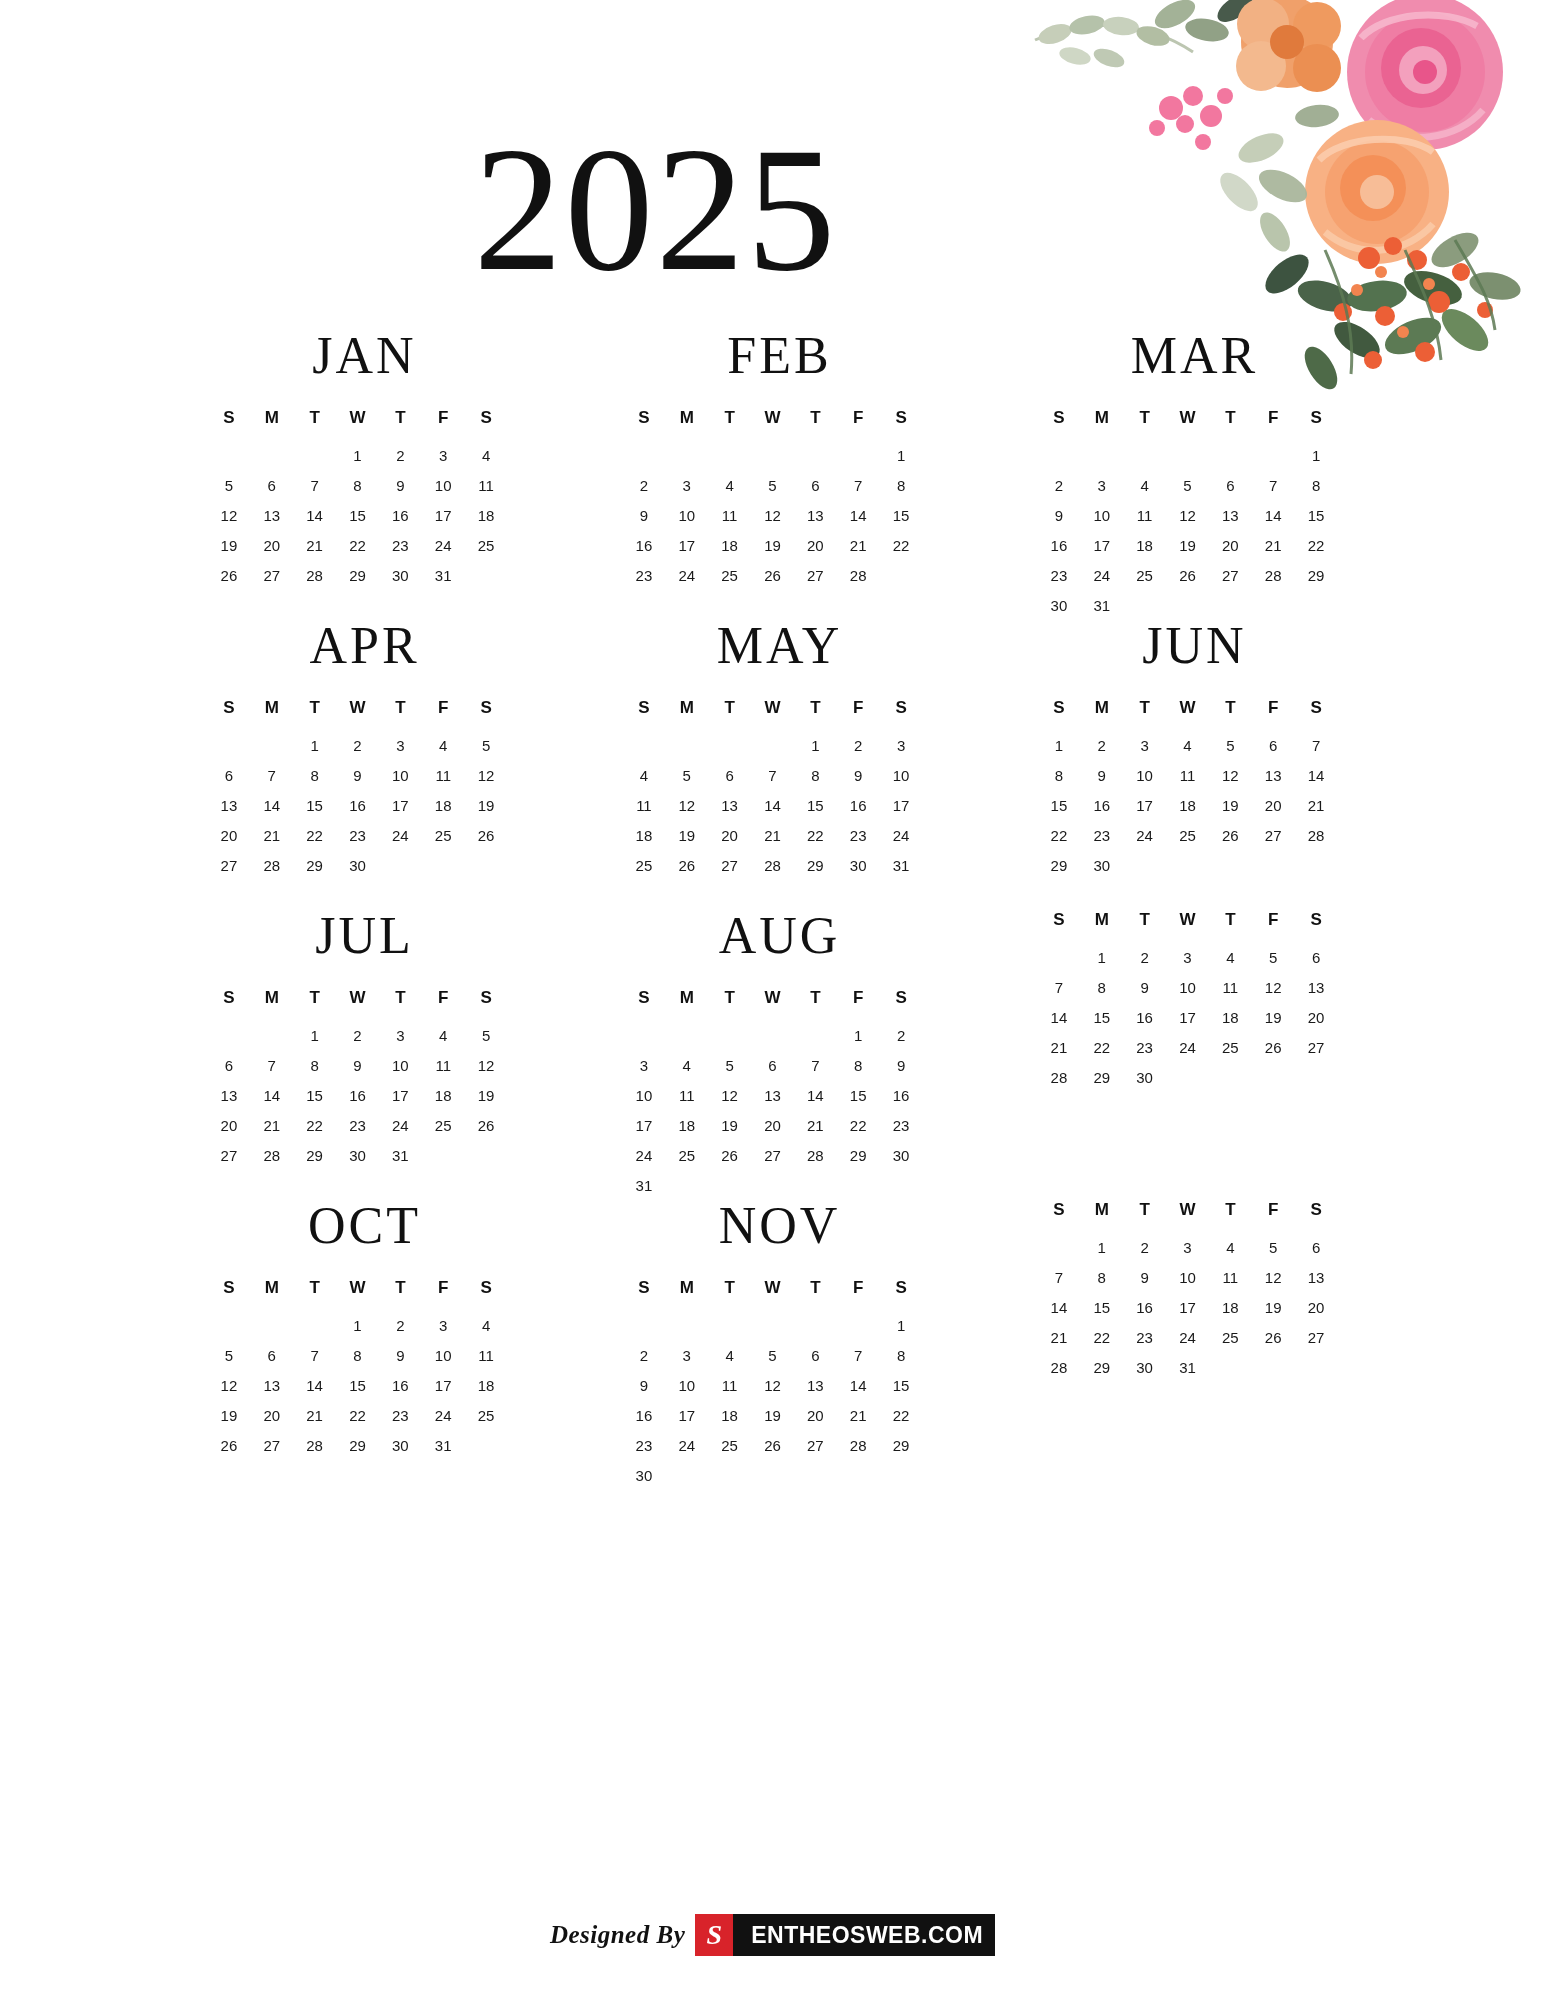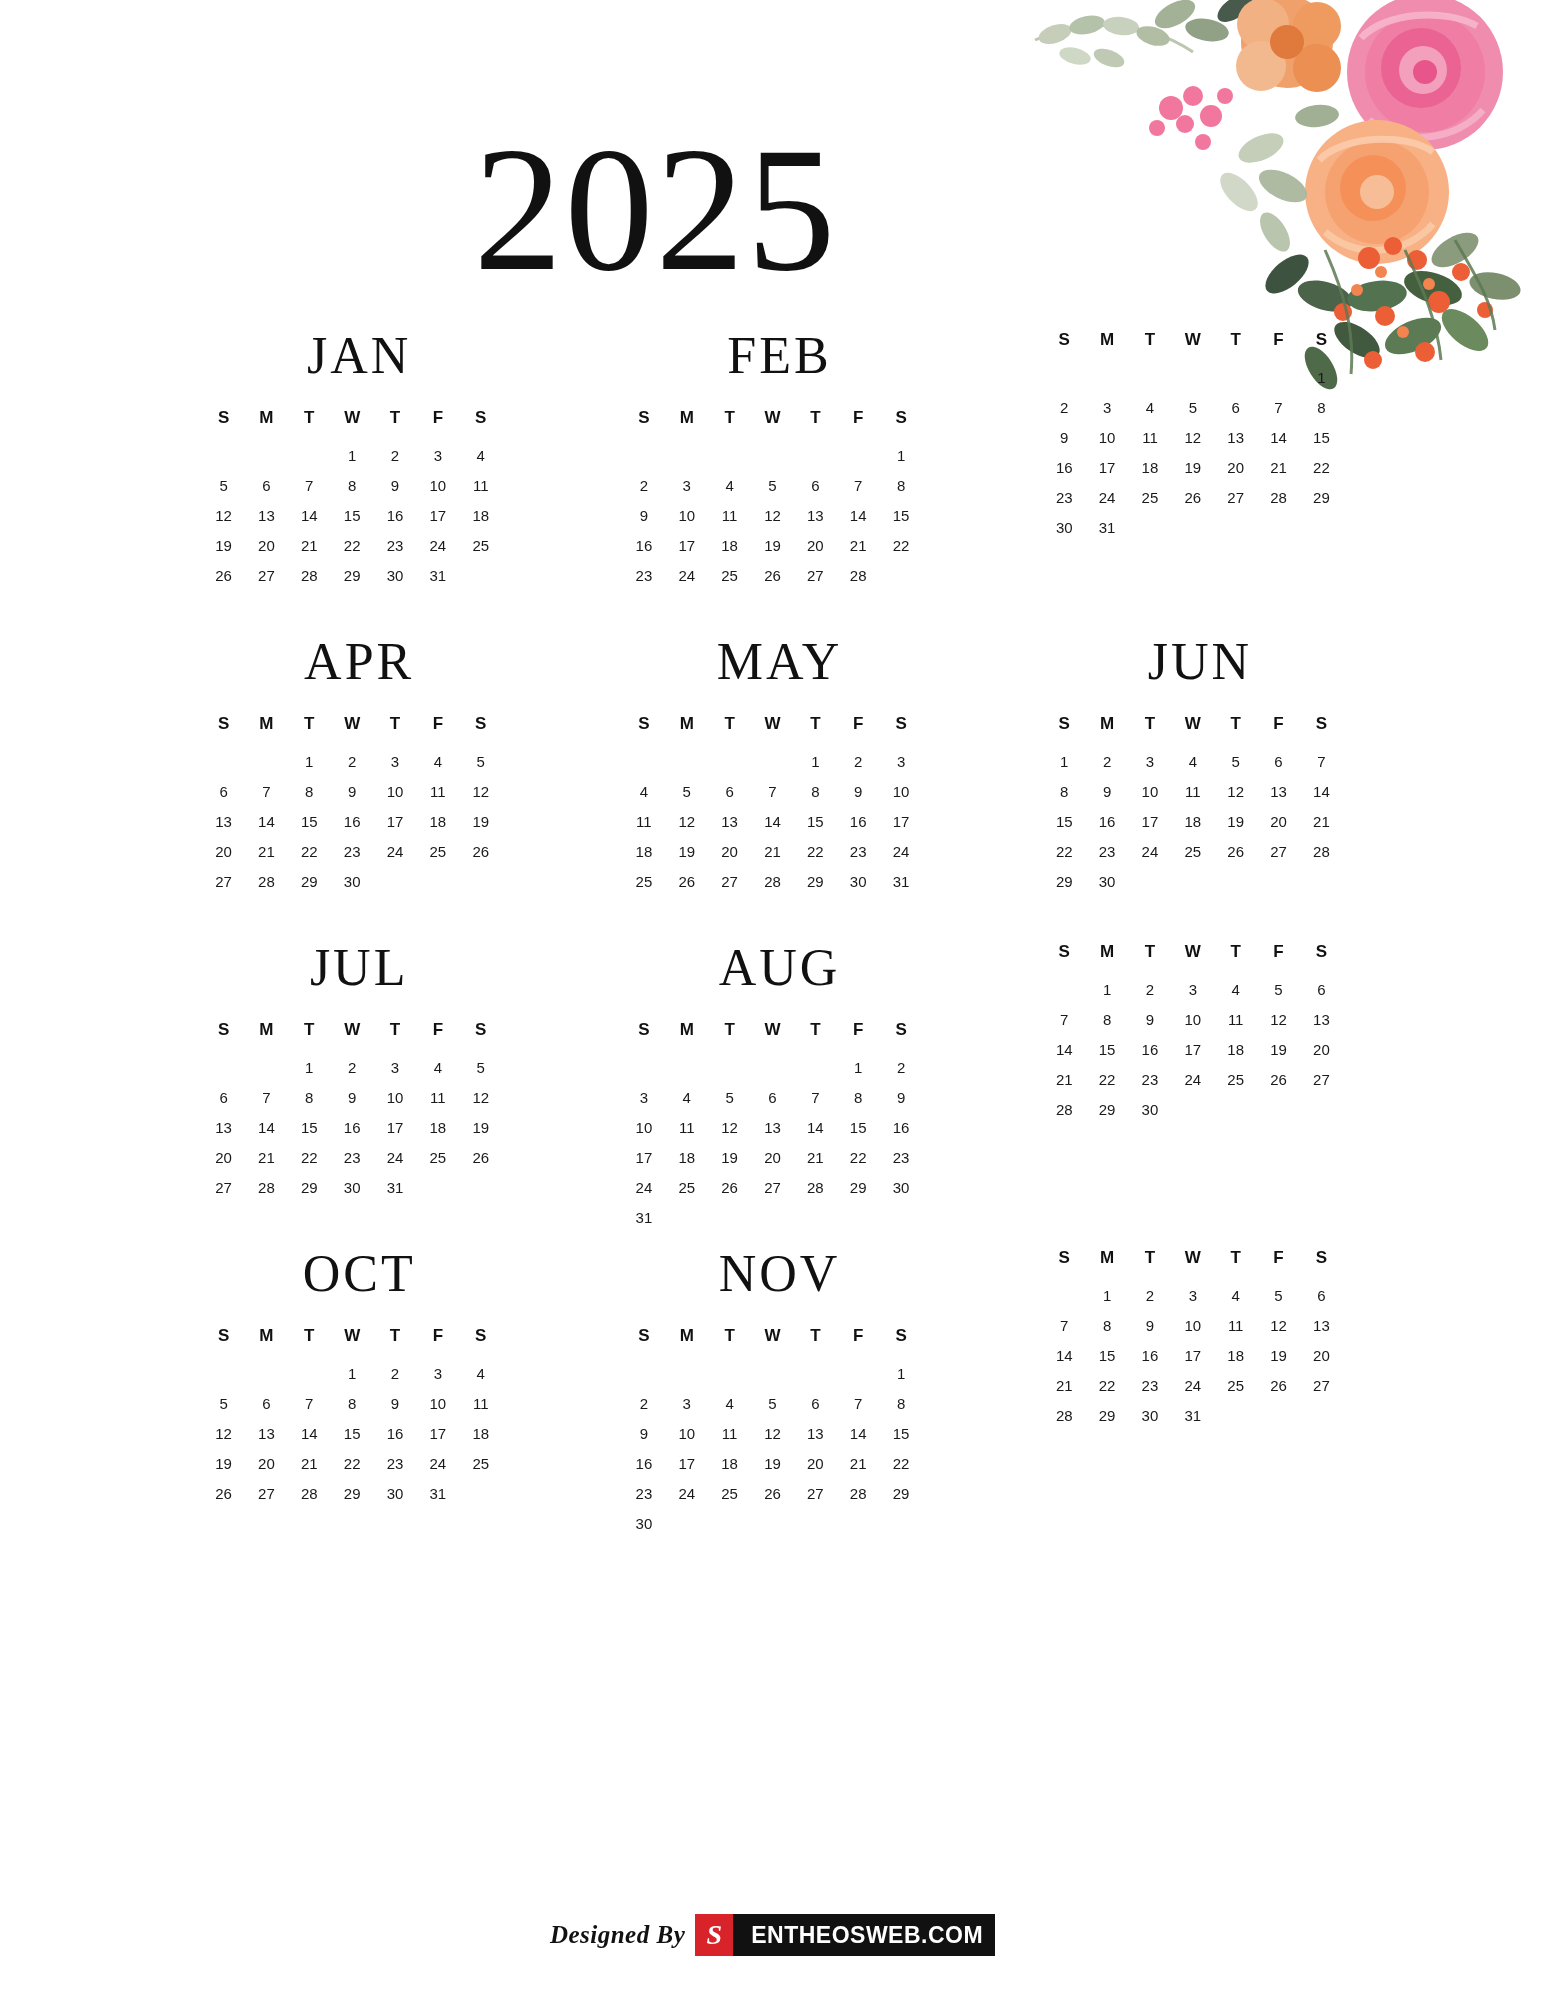--- a/index.html
+++ b/index.html
@@ -45,21 +45,20 @@
   .cal-grid {
     position: absolute;
     top: 330px;
     left: 150px;
     width: 1245px;
     display: grid;
     grid-template-columns: repeat(3, 1fr);
     grid-template-rows: repeat(4, 290px);
     column-gap: 0px;
     row-gap: 0px;
-    gap: 16px;
   }
 
   .month {
     position: relative;
   }
 
   .month-name {
     text-align: center;
     font-family: "Liberation Serif", serif;
     font-size: 52px;
@@ -372,20 +371,21 @@
         <div class="day">23</div>
         <div class="day">24</div>
         <div class="day">25</div>
         <div class="day">26</div>
         <div class="day">27</div>
         <div class="day">28</div>
         <div class="day empty"></div>
       </div>
     </div>
     <div class="month">
+      <div class="month-name">MAR</div>
       <div class="dow-row">
         <div class="dow">S</div>
         <div class="dow">M</div>
         <div class="dow">T</div>
         <div class="dow">W</div>
         <div class="dow">T</div>
         <div class="dow">F</div>
         <div class="dow">S</div>
       </div>
       <div class="week-row">

